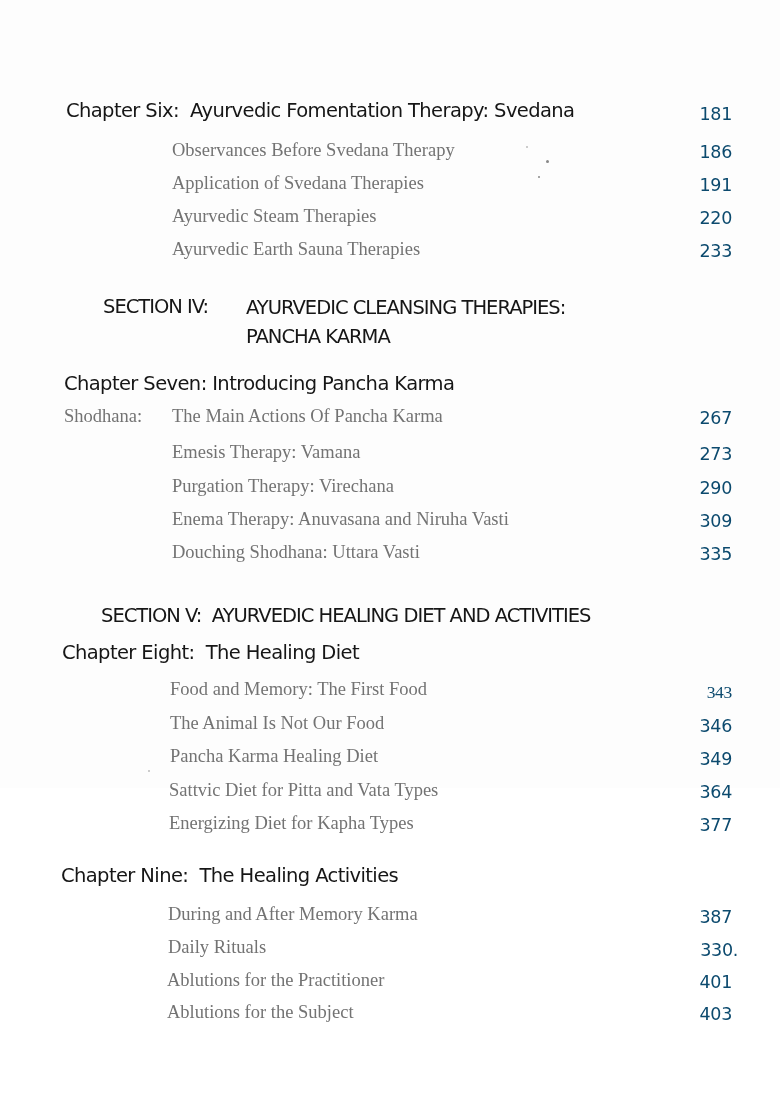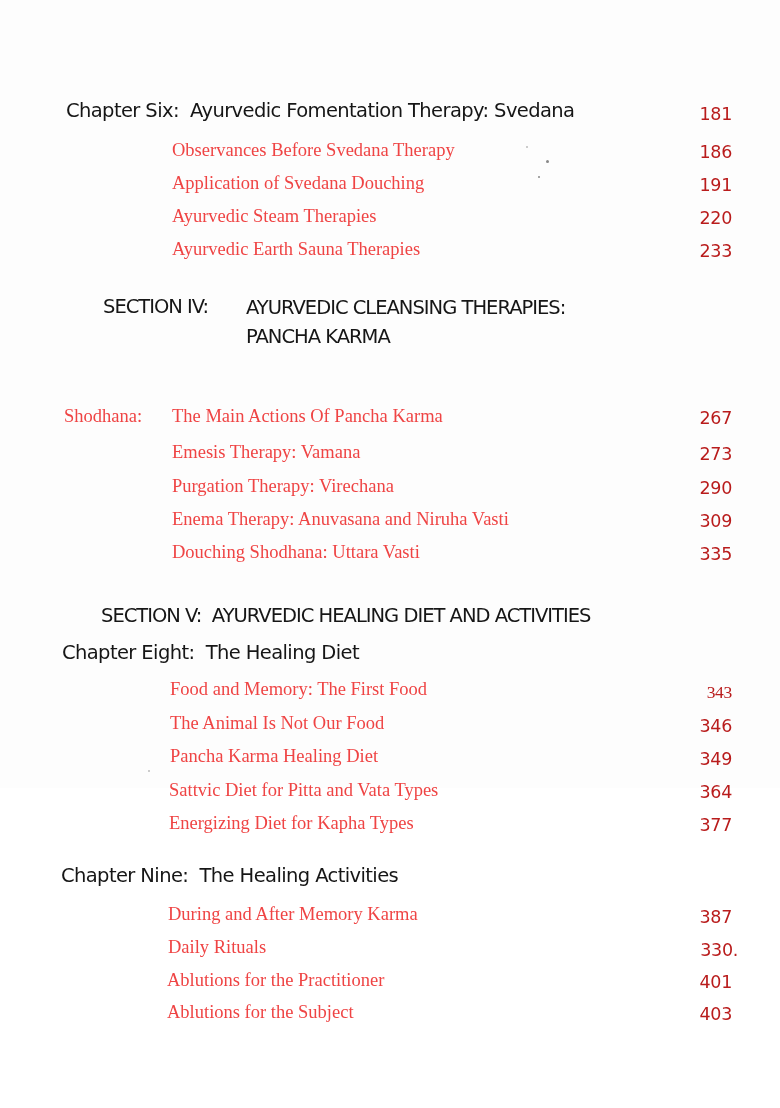--- a/index.html
+++ b/index.html
@@ -36,28 +36,28 @@
     color: #161616;
   }
   .section {
     font-size: 19.5px;
     color: #161616;
     letter-spacing: -1px;
     margin-left: 39px;
   }
   .entry {
     font-size: 18.5px;
-    color: #ef4444;
+    color: #737373;
   }
   .pg {
     position: absolute;
     right: 48px;
     font-family: "DejaVu Sans", "Liberation Sans", sans-serif;
     font-size: 17.5px;
-    color: #b91c1c;
+    color: #0c4a6e;
     text-align: right;
     letter-spacing: -0.3px;
   }
   .speck {
     position: absolute;
     background: #888;
     border-radius: 50%;
   }
 </style>
 </head>
@@ -67,37 +67,41 @@
 
   <div class="line sans chapter" style="left:66px; top:99px;">
     <span>Chapter Six:</span>&nbsp;
     <span>Ayurvedic Fomentation Therapy: Svedana</span>
   </div>
   <div class="pg" style="top:104px;">181</div>
 
   <div class="line serif entry" style="left:172px; top:140px;">Observances Before Svedana Therapy</div>
   <div class="pg" style="top:142px;">186</div>
 
-  <div class="line serif entry" style="left:172px; top:173px;">Application of Svedana Douching</div>
+  <div class="line serif entry" style="left:172px; top:173px;">Application of Svedana Therapies</div>
   <div class="pg" style="top:175px;">191</div>
 
   <div class="line serif entry" style="left:172px; top:206px;">Ayurvedic Steam Therapies</div>
   <div class="pg" style="top:208px;">220</div>
 
   <div class="line serif entry" style="left:172px; top:239px;">Ayurvedic Earth Sauna Therapies</div>
   <div class="pg" style="top:241px;">233</div>
 
   <div class="speck" style="left:546px; top:160px; width:3px; height:3px;"></div>
   <div class="speck" style="left:538px; top:176px; width:2px; height:2px;"></div>
   <div class="speck" style="left:526px; top:146px; width:2px; height:2px; background:#bbb;"></div>
 
   <div class="line sans section" style="left:64px; top:295px;">SECTION IV:</div>
   <div class="line sans section" style="left:207px; top:296px;">AYURVEDIC CLEANSING THERAPIES:</div>
   <div class="line sans section" style="left:207px; top:325px;">PANCHA KARMA</div>
 
+  <div class="line sans chapter" style="left:64px; top:372px;">
+    <span>Chapter Seven:</span>
+    <span>Introducing Pancha Karma</span>
+  </div>
 
   <div class="line serif entry" style="left:64px; top:406px;">Shodhana:</div>
   <div class="line serif entry" style="left:172px; top:406px;">The Main Actions Of Pancha Karma</div>
   <div class="pg" style="top:408px;">267</div>
 
   <div class="line serif entry" style="left:172px; top:442px;">Emesis Therapy: Vamana</div>
   <div class="pg" style="top:444px;">273</div>
 
   <div class="line serif entry" style="left:172px; top:476px;">Purgation Therapy: Virechana</div>
   <div class="pg" style="top:478px;">290</div>

